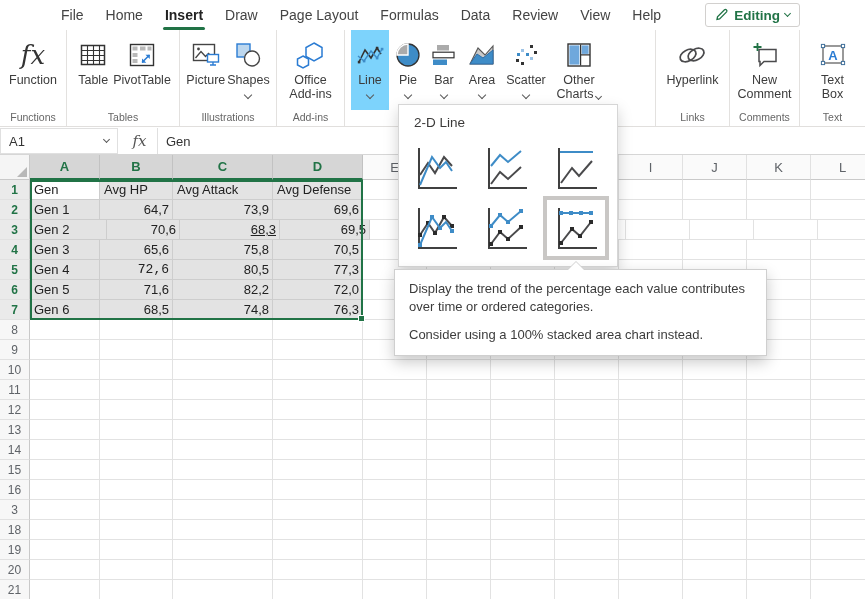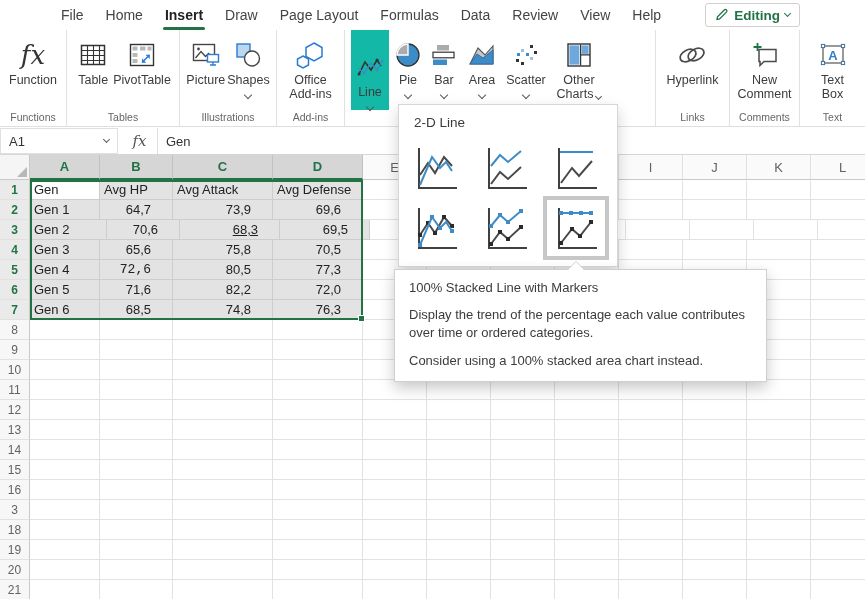--- a/index.html
+++ b/index.html
@@ -26,21 +26,21 @@
 
   
   .ribbon { position:absolute; top:30px; left:0; width:865px; height:97px; display:flex;
             border-bottom:1px solid #e1dfdd; background:#fff; }
   .rgroup { position:relative; height:96px; border-right:1px solid #e3e1df; flex:none; }
   .rgroup:last-child { border-right:none; }
   .rbtns { height:80px; display:flex; justify-content:center; align-items:stretch; gap:2px; }
   .rlabel { height:16px; text-align:center; font-size:10.5px; color:#666; line-height:14px; }
   .rbtn { display:flex; flex-direction:column; align-items:center; padding-top:7px;
           cursor:pointer; min-width:36px; }
-  .rbtn.active { background:#14b8a6;justify-content:flex-end; }
+  .rbtn.active { background:#7dd3fc; }
   .icnbox { height:36px; display:flex; align-items:center; justify-content:center; }
   .blabel { font-size:12.5px; color:#3c3c3c; line-height:15px; white-space:nowrap; }
   .blabel2 { font-size:12.5px; color:#3c3c3c; line-height:14px; text-align:center; white-space:nowrap; }
   .rbtn .chev { margin-top:4px; }
   .fxglyph { font-family:"DejaVu Serif", serif; font-style:italic; font-size:26px; color:#333; }
   .inline-chev { display:inline-flex; align-items:center; gap:3px; }
 
   
   .fbar { position:absolute; top:128px; left:0; width:865px; height:27px; background:#fff;
           display:flex; align-items:stretch; border-bottom:1px solid #d6d6d6; }
@@ -69,21 +69,21 @@
   .row { display:flex; height:20px; }
   .row-h { flex:none; width:30px; display:flex; align-items:center; justify-content:center;
            font-size:12px; color:#5f6368; background:#f7f7f7;
            border-right:1px solid #c9c9c9; border-bottom:1px solid #e1e1e1; cursor:pointer; }
   .row-h.sel { background:#eaeaea; color:#217346; font-weight:700; }
   .cell { flex:none; height:20px; display:flex; align-items:center; padding:0 4px;
           font-size:13px; color:#222; background:#fff;
           border-right:1px solid #e2e2e2; border-bottom:1px solid #e2e2e2; cursor:cell; }
   .cell.insel { background:#e3e3e3; border-right-color:#cdcdcd; border-bottom-color:#cdcdcd; }
   .cell.active { background:#fff; }
-  .cell.num { justify-content:flex-end; padding-right:21px; }
+  .cell.num { justify-content:flex-end; padding-right:3px; }
   .sel-overlay { position:absolute; left:30px; top:25px; width:333px; height:140px;
                  border:2px solid #217346; pointer-events:none; z-index:5; }
   .fill-handle { position:absolute; right:-4px; bottom:-4px; width:7px; height:7px;
                  background:#217346; border:1px solid #fff; pointer-events:auto; cursor:crosshair; }
 
   
   .chart-panel { position:absolute; left:398px; top:104px; width:220px; height:163px;
                  background:#fff; border:1px solid #d6d6d6; box-shadow:0 6px 14px rgba(0,0,0,.18);
                  z-index:30; }
   .cp-title { position:absolute; left:15px; top:10px; font-size:13.5px; color:#3b3a39; }
@@ -774,18 +774,17 @@
             <rect x="7" y="36" width="4" height="4" fill="#2b2b2b"></rect>
             <rect x="18" y="22" width="4" height="4" fill="#2b2b2b"></rect>
             <rect x="26" y="29" width="4" height="4" fill="#2b2b2b"></rect>
             <rect x="37" y="15" width="4" height="4" fill="#2b2b2b"></rect>
           </svg>
       </div>
     </div>
   </div>
 
   <div class="tooltip">
-    <div class="tt-title">100% Stacked Line with Markers</div>
     <div class="tt-body">Display the trend of the percentage each value contributes over time or ordered categories.</div>
     <div class="tt-note">Consider using a 100% stacked area chart instead.</div>
   </div>
 
 </div>
 
 </body></html>

